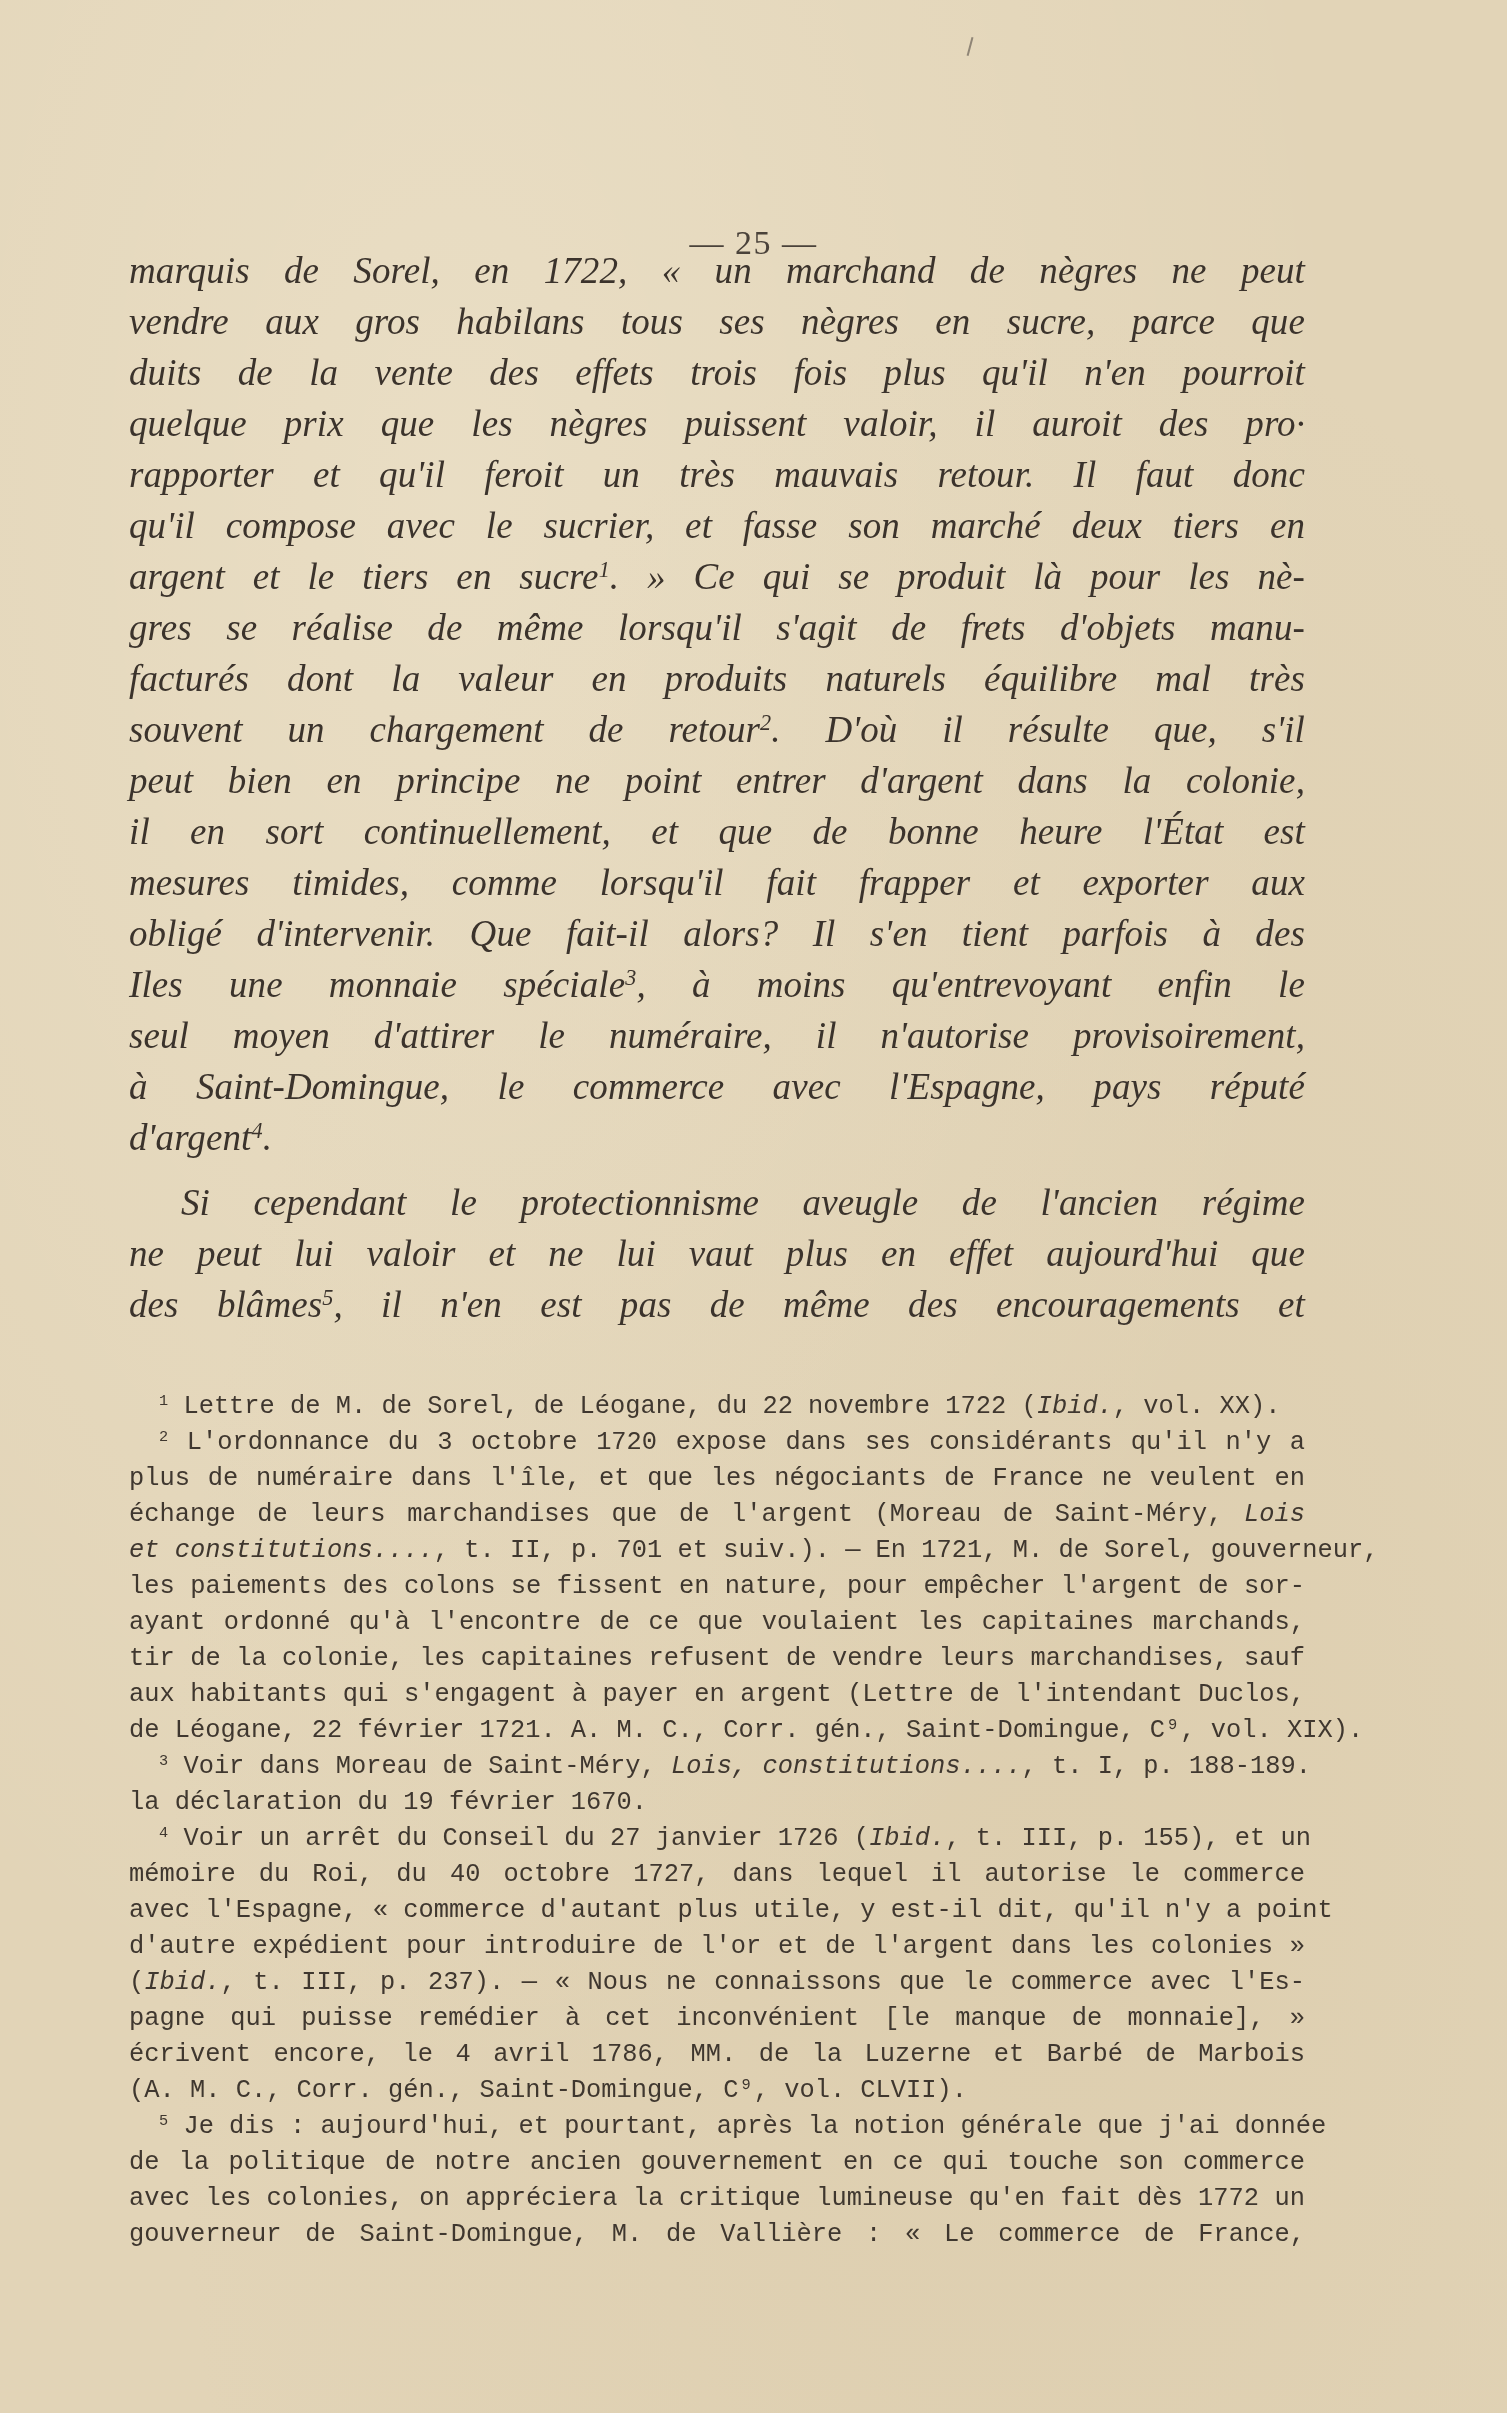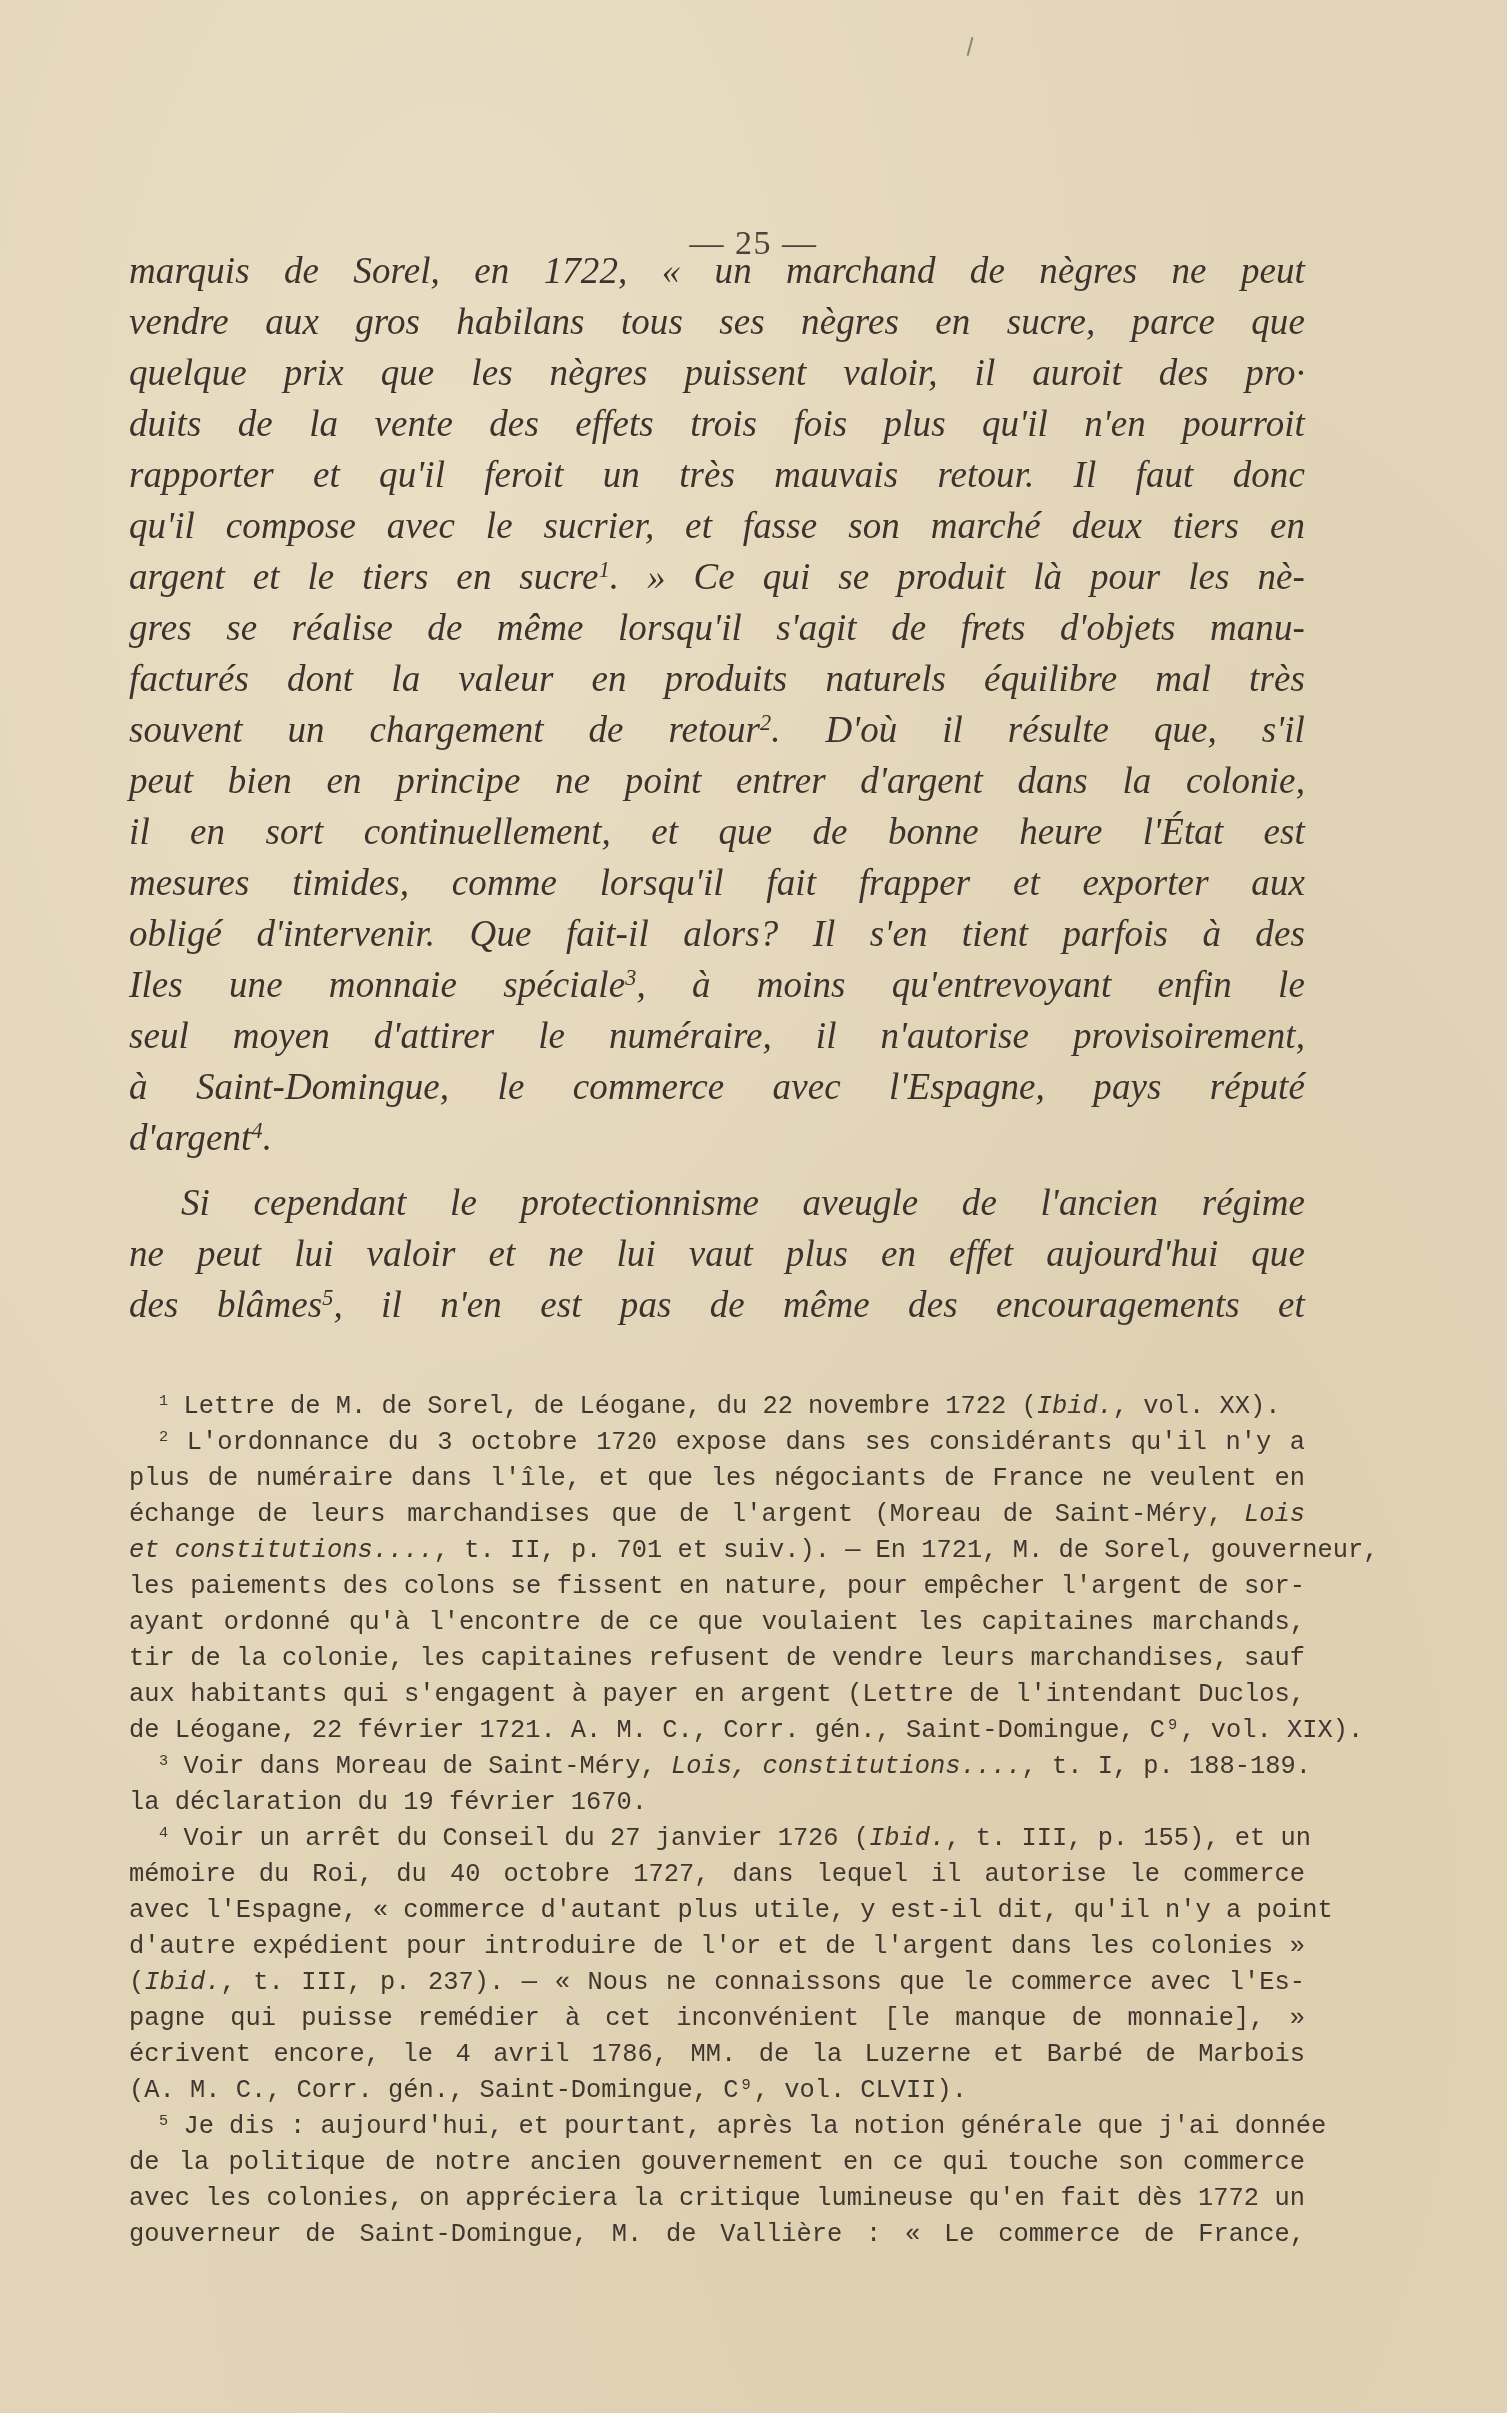--- a/index.html
+++ b/index.html
@@ -101,22 +101,22 @@
 <body>
 
 <div class="page">
   <div class="stray-mark"></div>
 
   <div class="page-number">— 25 —</div>
 
   <div class="body-text">
     <span class="body-line">marquis de Sorel, en 1722, « un marchand de nègres ne peut</span>
     <span class="body-line">vendre aux gros habilans tous ses nègres en sucre, parce que</span>
+    <span class="body-line">duits de la vente des effets trois fois plus qu'il n'en pourroit</span>
     <span class="body-line">quelque prix que les nègres puissent valoir, il auroit des pro·</span>
-    <span class="body-line">duits de la vente des effets trois fois plus qu'il n'en pourroit</span>
     <span class="body-line">rapporter et qu'il feroit un très mauvais retour. Il faut donc</span>
     <span class="body-line">qu'il compose avec le sucrier, et fasse son marché deux tiers en</span>
     <span class="body-line"><span>argent et le tiers en sucre</span><sup class="ref">1</sup><span>. » Ce qui se produit là pour les nè-</span></span>
     <span class="body-line">gres se réalise de même lorsqu'il s'agit de frets d'objets manu-</span>
     <span class="body-line">facturés dont la valeur en produits naturels équilibre mal très</span>
     <span class="body-line"><span>souvent un chargement de retour</span><sup class="ref">2</sup><span>. D'où il résulte que, s'il</span></span>
     <span class="body-line">peut bien en principe ne point entrer d'argent dans la colonie,</span>
     <span class="body-line">il en sort continuellement, et que de bonne heure l'État est</span>
     <span class="body-line">mesures timides, comme lorsqu'il fait frapper et exporter aux</span>
     <span class="body-line">obligé d'intervenir. Que fait-il alors? Il s'en tient parfois à des</span>

